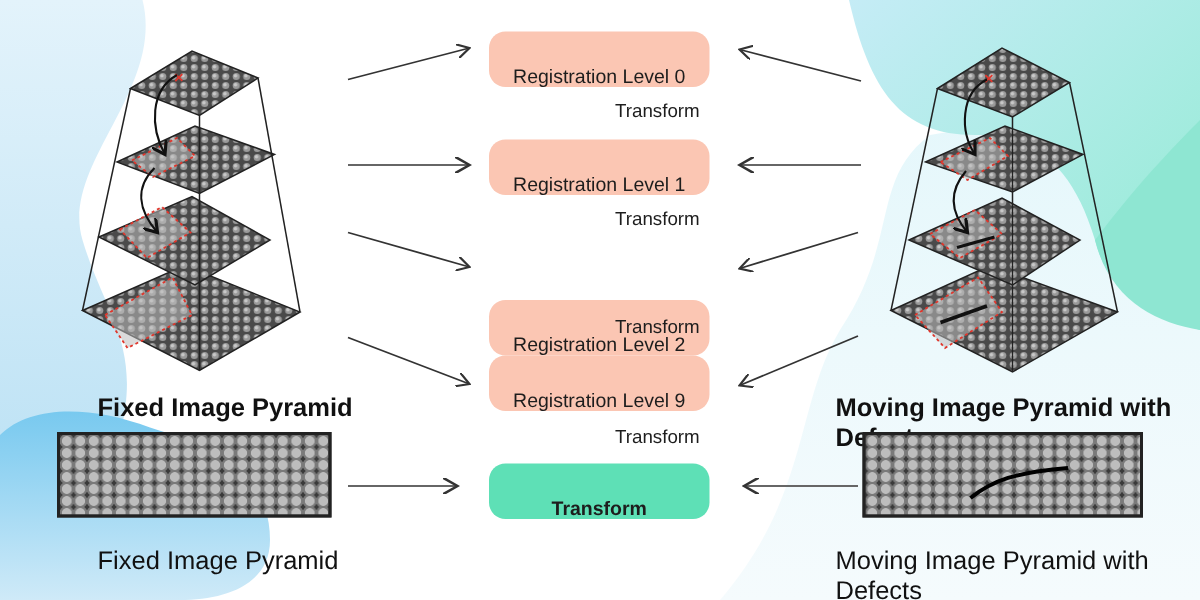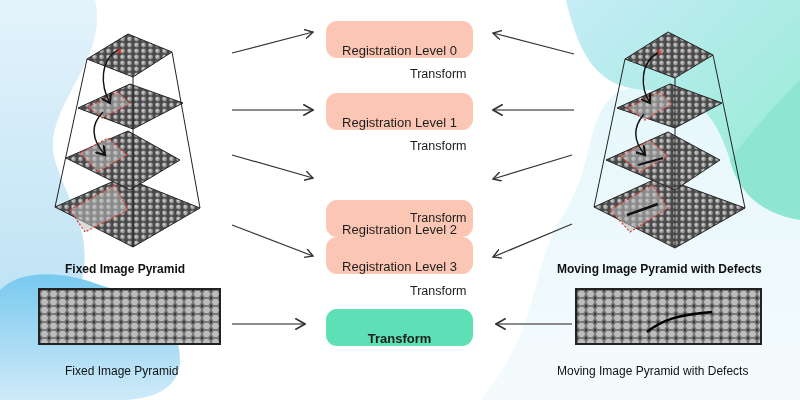--- a/index.html
+++ b/index.html
@@ -1,21 +1,21 @@
 <!DOCTYPE html>
 <html><head>
 <meta charset="utf-8">
 <style>
   html,body{margin:0;padding:0;}
   body{width:800px;height:400px;position:relative;overflow:hidden;background:#ffffff;font-family:"Liberation Sans",sans-serif;}
   .bg{position:absolute;left:0;top:0;width:800px;height:400px;}
   .box{position:absolute;left:326px;width:147px;height:37px;border-radius:11px;background:#fbc6b3;display:flex;align-items:flex-end;justify-content:center;font-size:13px;color:#1d1d1d;}
   .box.final{background:#5ee0b6;font-weight:bold;}
   .tlabel{position:absolute;left:410px;font-size:12.5px;color:#1d1d1d;}
-  .caption{position:absolute;font-size:12px;color:#111;}
+  .caption{position:absolute;font-size:17px;color:#111;}
   .caption.bold{font-weight:bold;}
   .strip{position:absolute;height:57px;background:#3a3a3a;border:2px solid #222;box-sizing:border-box;
     background-image:radial-gradient(circle at 50% 50%, #bdbdbd 0 3px, #7a7a7a 3.5px 4.5px, transparent 5px);
     background-size:9px 8px;}
   svg.overlay{position:absolute;left:0;top:0;}
 </style>
 </head>
 <body>
 
 <svg class="bg" width="800" height="400" viewBox="0 0 800 400">
@@ -118,21 +118,21 @@
 <div class="tlabel" style="top:67px;">Transform</div>
 <div class="box" style="top:93px;">
     <span>Registration Level 1</span>
   </div>
 <div class="tlabel" style="top:139px;">Transform</div>
 <div class="box" style="top:165px;margin-top:35px;">
     <span>Registration Level 2</span>
   </div>
 <div class="tlabel" style="top:211px;">Transform</div>
 <div class="box" style="top:237px;">
-    <span>Registration Level 3</span>
+    <span>Registration Level 9</span>
   </div>
 <div class="tlabel" style="top:284px;">Transform</div>
 <div class="box final" style="top:309px;">
     <span>Transform</span>
   </div>
 
 <div class="caption bold" style="left:65px;top:262px;">Fixed Image Pyramid</div>
 <div class="caption bold" style="left:557px;top:262px;">Moving Image Pyramid with Defects</div>
 
 <div class="strip" style="left:38px;top:288px;width:183px;"></div>

